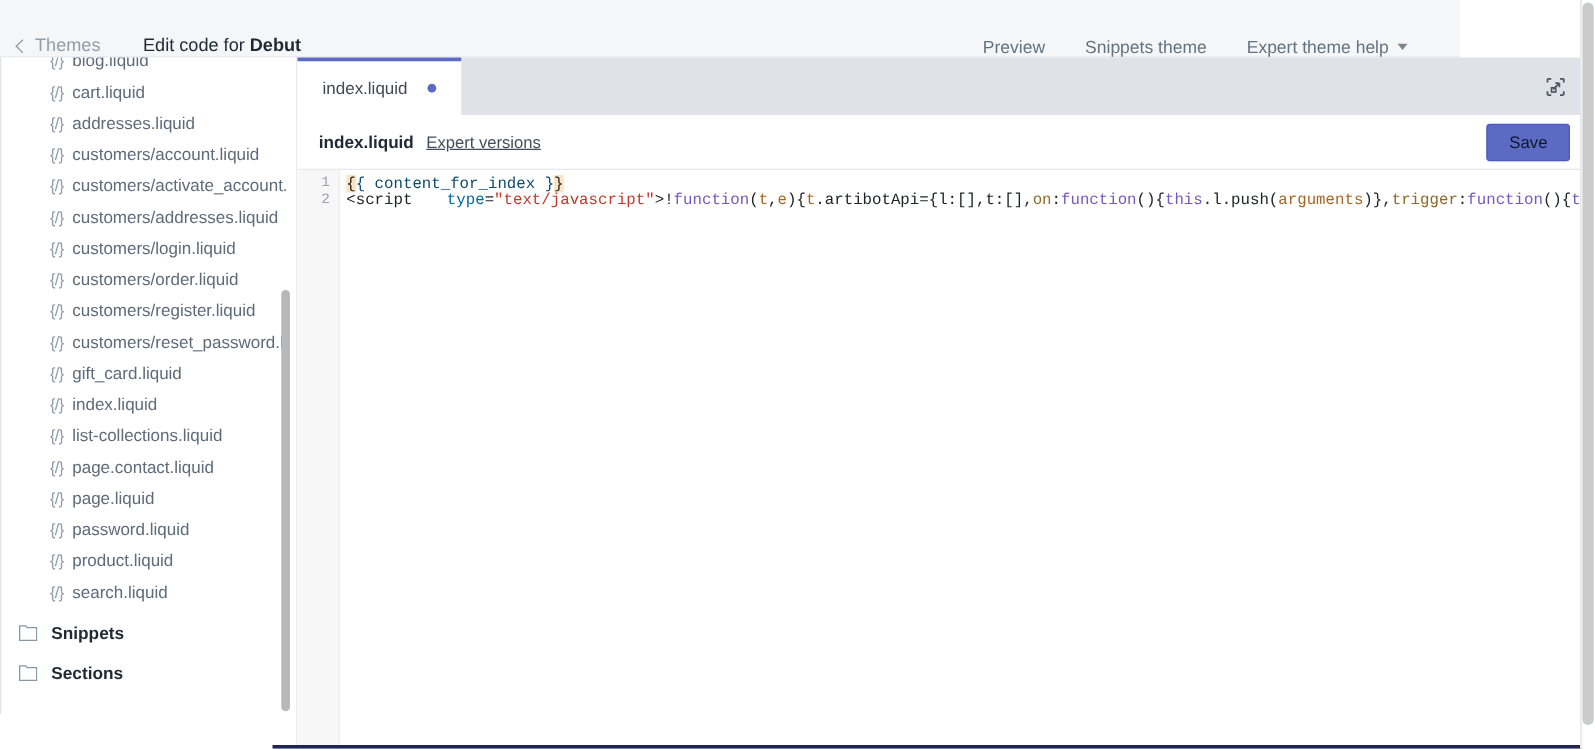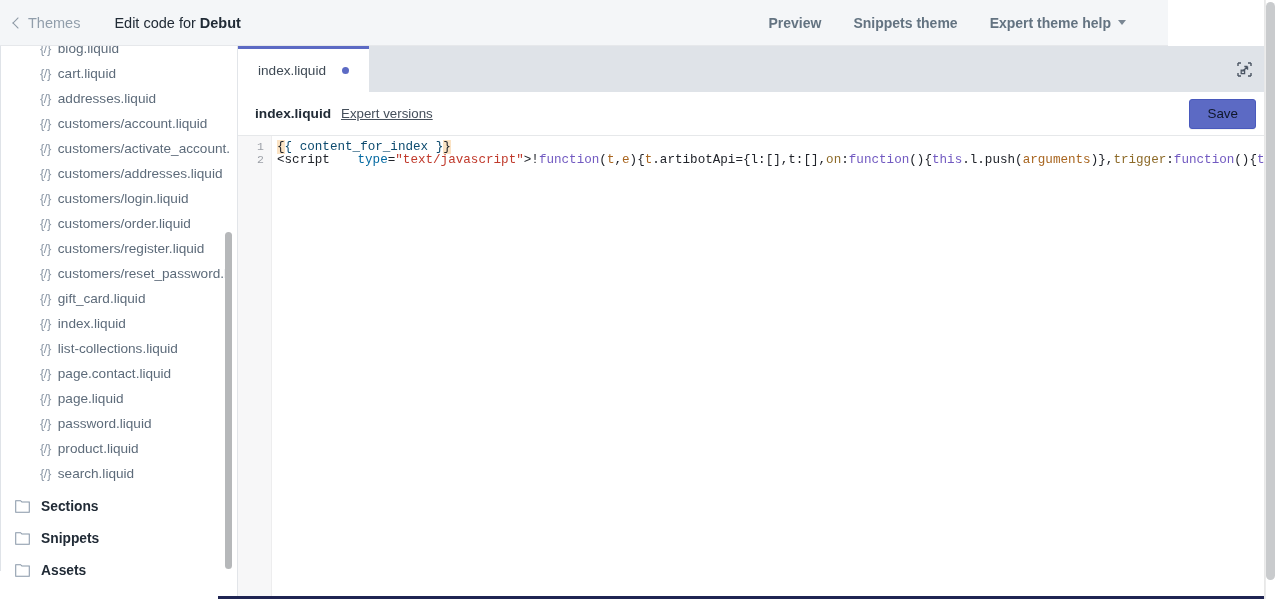--- a/index.html
+++ b/index.html
@@ -12,21 +12,21 @@
     -webkit-font-smoothing: antialiased;
   }
 
   .app { position: relative; width: 1276px; height: 599px; background:#fff; }
 
   
   .topbar {
     position: absolute; top: 0; left: 0; width: 1168px; height: 46px;
     background: #f4f6f8;
     border-bottom: 1px solid #e6e8eb;
-    display: flex; align-items: center;
+    display: flex; align-items: flex-end;
   }
   .topbar-left { display: flex; align-items: center; padding-left: 14px; gap: 4px; }
   .back-link {
     display: flex; align-items: center; gap: 6px;
     color: #919eab; font-size: 14.5px; cursor: pointer;
   }
   .chev {
     display:inline-block; width: 8px; height: 8px;
     border-left: 1.6px solid #8c98a4; border-bottom: 1.6px solid #8c98a4;
     transform: rotate(45deg); position: relative; top: 0px;
@@ -35,21 +35,21 @@
     margin-left: 30px; font-size: 14.5px; color: #212b36; white-space: nowrap;
   }
   .page-title b { font-weight: 700; }
 
   .topbar-right {
     margin-left: auto; display: flex; align-items: center; gap: 0px;
     padding-right: 26px;
   }
   .topnav-item {
     font-size: 14px; color: #637381; cursor: pointer;
-    padding: 0 16px; white-space: nowrap; display:flex; align-items:center; gap:7px;font-weight:bold;
+    padding: 0 16px; white-space: nowrap; display:flex; align-items:center; gap:7px;
   }
   .caret-down {
     width: 0; height: 0; border-left: 4.5px solid transparent;
     border-right: 4.5px solid transparent; border-top: 5px solid #7a8793;
   }
 
   
   .sidebar {
     position: absolute; top: 46px; left: 0; width: 238px; height: 553px;
     background: #ffffff; border-right: 1px solid #e2e5e9;
@@ -278,39 +278,30 @@
         </div>
       </div>
     <div id="folder-list" style="position: absolute; top: 444px; left: 0px; width: 238px;">
         <div class="folder-item">
           <span>
             <svg class="folder-ic" viewBox="0 0 16 14" aria-hidden="true">
               <path d="M0.7 13.3 V0.7 H6.2 L7.4 2.2 H6.9 V13.3 Z" fill="none"></path>
               <path d="M0.7 0.7 H6.0 L7.3 2.2 H15.3 V13.3 H0.7 Z" fill="none" stroke="#8897a8" stroke-width="1.1"></path>
             </svg>
           </span>
-          <span>Sections</span>
+          <span>Snippets</span>
         </div>
         <div class="folder-item">
           <span>
             <svg class="folder-ic" viewBox="0 0 16 14" aria-hidden="true">
               <path d="M0.7 13.3 V0.7 H6.2 L7.4 2.2 H6.9 V13.3 Z" fill="none"></path>
               <path d="M0.7 0.7 H6.0 L7.3 2.2 H15.3 V13.3 H0.7 Z" fill="none" stroke="#8897a8" stroke-width="1.1"></path>
             </svg>
           </span>
-          <span>Snippets</span>
-        </div>
-        <div class="folder-item">
-          <span>
-            <svg class="folder-ic" viewBox="0 0 16 14" aria-hidden="true">
-              <path d="M0.7 13.3 V0.7 H6.2 L7.4 2.2 H6.9 V13.3 Z" fill="none"></path>
-              <path d="M0.7 0.7 H6.0 L7.3 2.2 H15.3 V13.3 H0.7 Z" fill="none" stroke="#8897a8" stroke-width="1.1"></path>
-            </svg>
-          </span>
-          <span>Assets</span>
+          <span>Sections</span>
         </div>
       </div>
     <div class="sb-scroll-track">
       <div class="sb-scroll-thumb"></div>
     </div>
   </div>
   <div class="sidebar-edge"></div>
 
   <div class="editor-pane">
 

